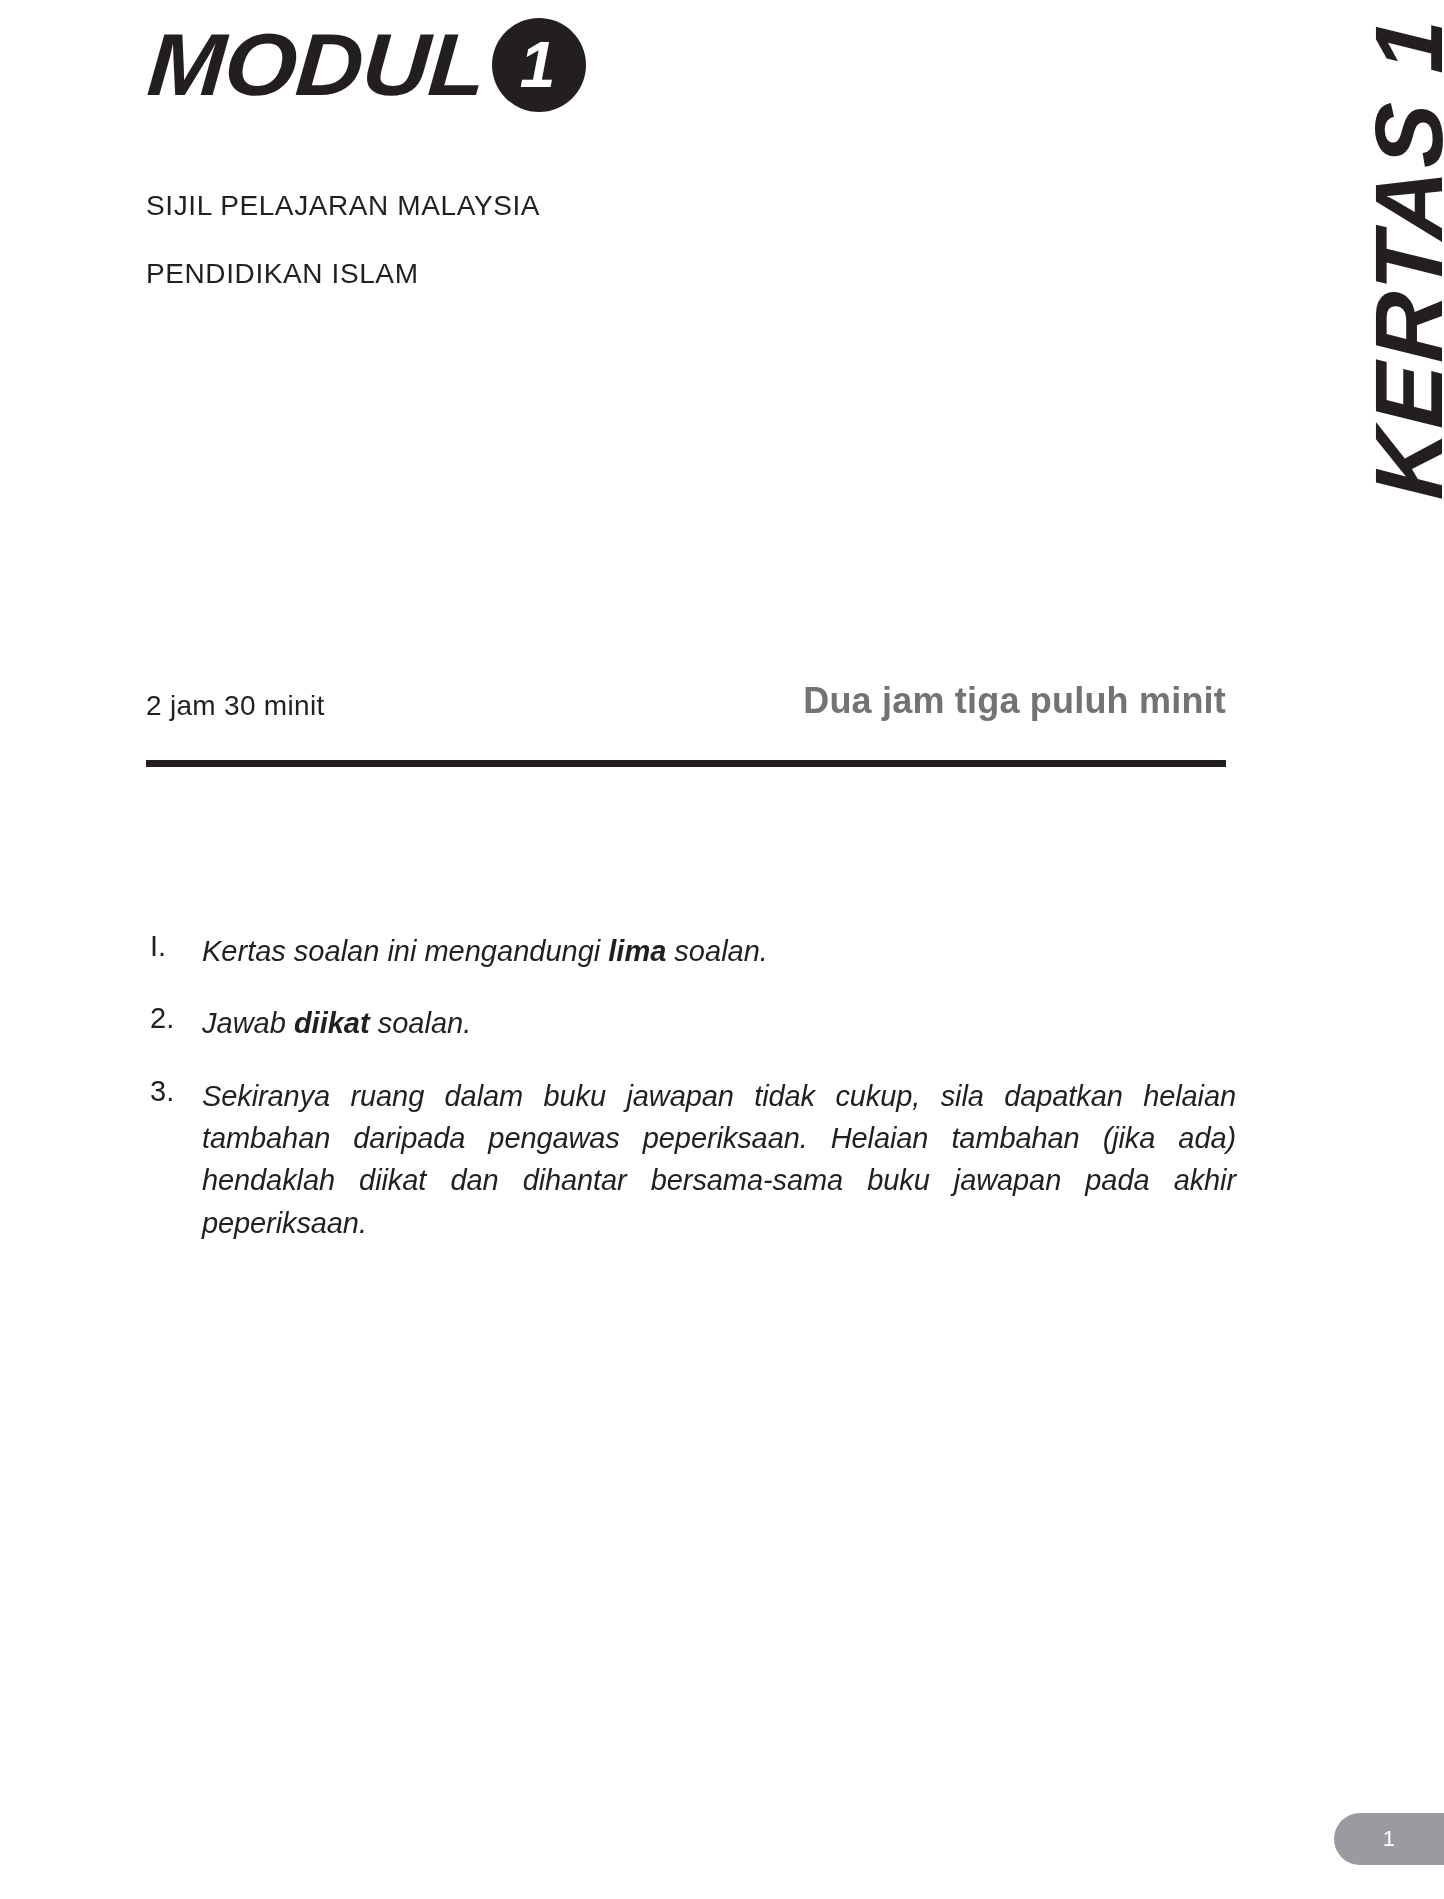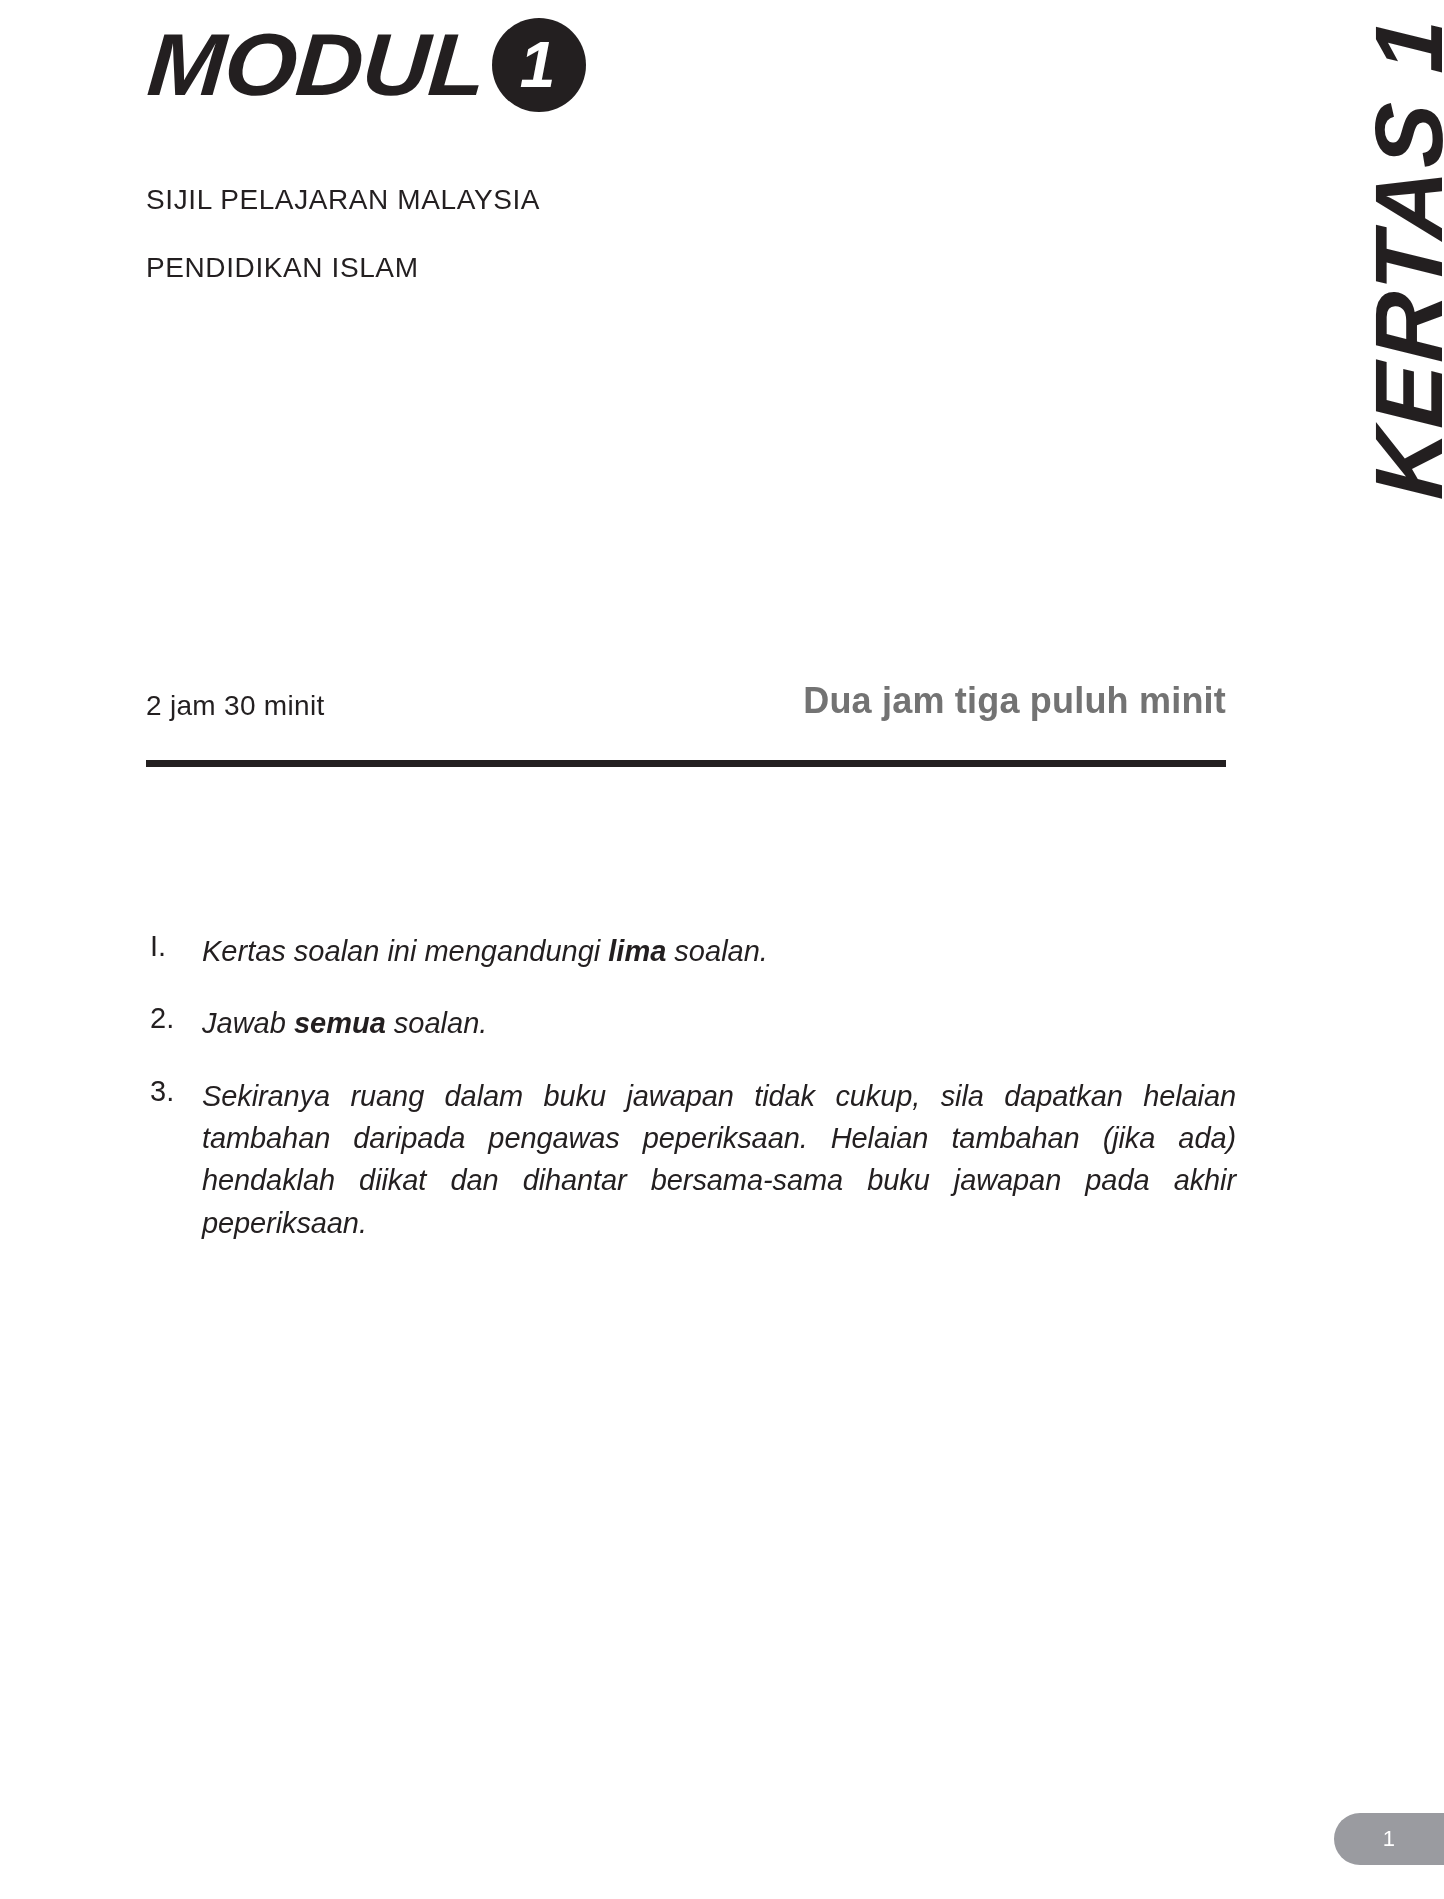--- a/index.html
+++ b/index.html
@@ -84,21 +84,21 @@
     transform-origin: top left;
     position: absolute;
     top: 8px;
     left: 118px;
   }
 
   
   .head-lines {
     position: absolute;
     left: 146px;
-    top: 184px;
+    top: 190px;
     width: 1080px;
   }
   .head-line {
     font-size: 28px;
     letter-spacing: 0.6px;
     color: #231f20;
     margin-bottom: 36px;
     display: flex;
     justify-content: space-between;
     align-items: baseline;
@@ -239,21 +239,21 @@
   <div class="rule"></div>
 
 
   <div class="instructions">
       <div class="instr-item">
         <div class="instr-num">I.</div>
         <div class="instr-text"><span>Kertas soalan ini mengandungi </span><b>lima</b><span> soalan.</span></div>
       </div>
       <div class="instr-item">
         <div class="instr-num">2.</div>
-        <div class="instr-text"><span>Jawab </span><b>semua</b><span> soalan.</span></div>
+        <div class="instr-text"><span>Jawab </span><b>diikat</b><span> soalan.</span></div>
       </div>
       <div class="instr-item tight">
         <div class="instr-num">3.</div>
         <div class="instr-text"><span>Sekiranya ruang dalam buku jawapan tidak cukup, sila dapatkan helaian tambahan daripada pengawas peperiksaan. Helaian tambahan (jika ada) hendaklah diikat dan dihantar bersama-sama buku jawapan pada akhir peperiksaan.</span></div>
       </div>
     </div>
 
   <div class="page-tab">
     <span>1</span>
   </div>

